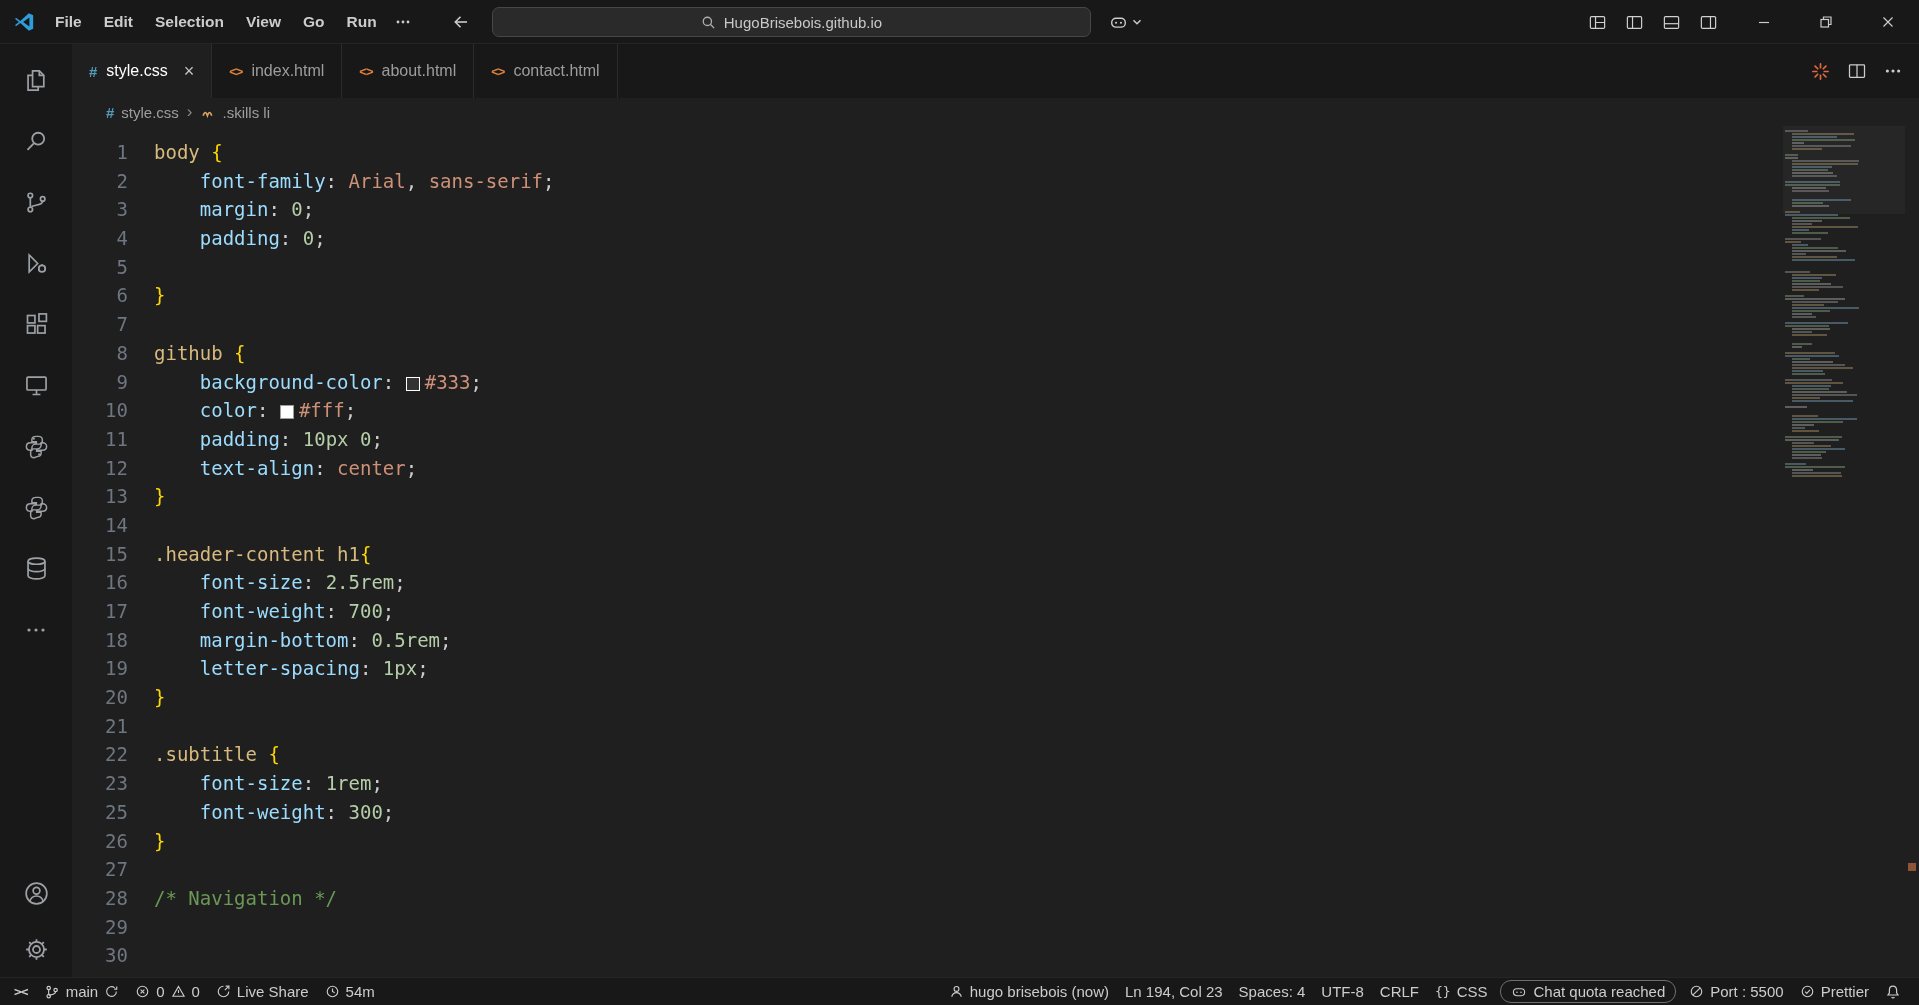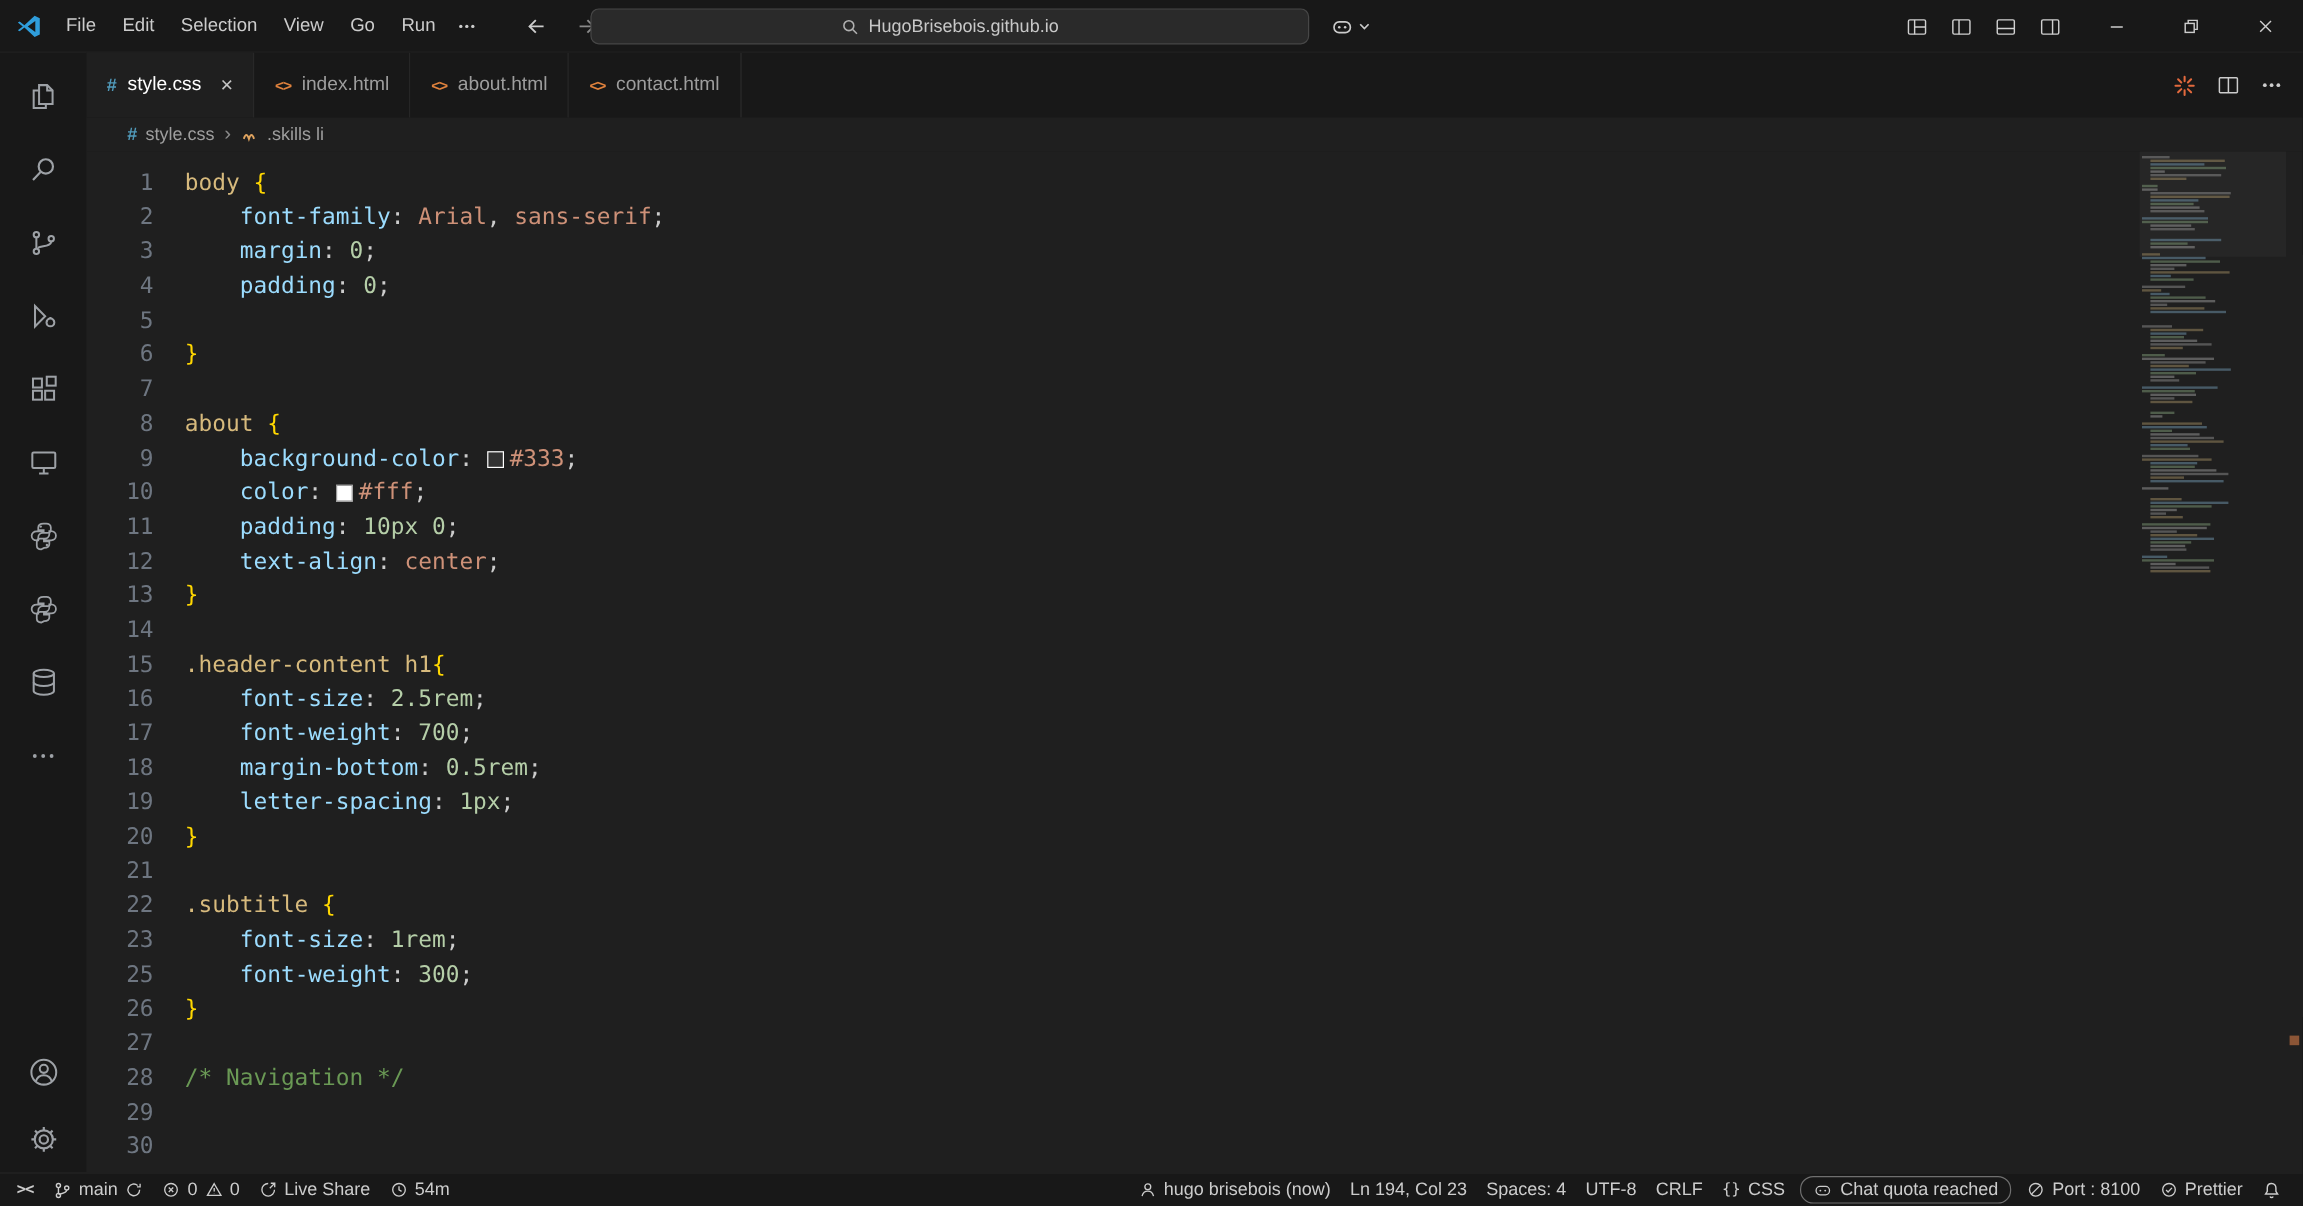--- a/index.html
+++ b/index.html
@@ -5,21 +5,21 @@
 <style>
   html,body{margin:0;padding:0;background:#0d0d0d;}
   .window{width:1919px;height:1005px;position:relative;background:#1f1f1f;
     font-family:"Liberation Sans",sans-serif;color:#ccc;overflow:hidden;}
   svg{display:block;}
 
   
   .titlebar{position:absolute;left:0;top:0;width:100%;height:44px;background:#181818;
     border-bottom:1px solid #252525;box-sizing:border-box;display:flex;align-items:center;}
   .logo{margin:0 9px 0 13px;display:flex;}
-  .menus{display:flex;align-items:flex-start;}
+  .menus{display:flex;align-items:flex-start;font-weight:bold;}
   .menu-item{padding:0 11px;height:29px;line-height:29px;border-radius:6px;font-size:15.5px;color:#cccccc;}
   .menu-overflow{width:30px;height:29px;display:flex;align-items:center;justify-content:center;color:#cccccc;}
   .nav-arrows{margin-left:28px;display:flex;gap:12px;}
   .nav-btn{width:30px;height:30px;display:flex;align-items:center;justify-content:center;color:#cccccc;}
   .nav-btn.fwd{color:#8a8a8a;}
   .cmdcenter{position:absolute;left:492px;top:7px;width:599px;height:30px;background:#2a2a2a;
     border:1px solid #474747;border-radius:7px;box-sizing:border-box;display:flex;align-items:center;
     justify-content:center;gap:8px;color:#c8c8c8;font-size:15px;}
   .copilot-btn{position:absolute;left:1103px;top:8px;height:28px;display:flex;align-items:center;gap:4px;padding:0 6px;color:#cccccc;}
   .layout-group{position:absolute;right:196px;top:0;height:44px;display:flex;align-items:center;gap:7px;}
@@ -362,21 +362,21 @@
             <div class="row">
               <div class="ln">6</div>
               <div class="cl"><span class="tk-br">}</span></div>
             </div>
             <div class="row">
               <div class="ln">7</div>
               <div class="cl"></div>
             </div>
             <div class="row">
               <div class="ln">8</div>
-              <div class="cl"><span class="tk-sel">about</span><span class="tk-pl"> </span><span class="tk-br">{</span></div>
+              <div class="cl"><span class="tk-sel">github</span><span class="tk-pl"> </span><span class="tk-br">{</span></div>
             </div>
             <div class="row">
               <div class="ln">9</div>
               <div class="cl"><span class="tk-pl">    </span><span class="tk-prop">background-color</span><span class="tk-pun">:</span><span class="tk-pl"> </span><span class="swatch" style="background: rgb(51, 51, 51); border-color: rgb(255, 255, 255);"></span><span class="tk-str">#333</span><span class="tk-pun">;</span></div>
             </div>
             <div class="row">
               <div class="ln">10</div>
               <div class="cl"><span class="tk-pl">    </span><span class="tk-prop">color</span><span class="tk-pun">:</span><span class="tk-pl"> </span><span class="swatch" style="background: rgb(255, 255, 255); border-color: rgb(157, 157, 157);"></span><span class="tk-str">#fff</span><span class="tk-pun">;</span></div>
             </div>
             <div class="row">
@@ -659,21 +659,21 @@
         </span>
         <span>Chat quota reached</span>
       </span>
       <span class="sb-item">
         <span>
           <svg width="15" height="15" viewBox="0 0 16 16" fill="none" stroke="currentColor" stroke-width="1.2">
               <circle cx="8" cy="8" r="5.6"></circle>
               <path d="M4.3 11.7 11.7 4.3"></path>
             </svg>
         </span>
-        <span>Port : 8100</span>
+        <span>Port : 5500</span>
       </span>
       <span class="sb-item">
         <span>
           <svg width="15" height="15" viewBox="0 0 16 16" fill="none" stroke="currentColor" stroke-width="1.2">
               <circle cx="8" cy="8" r="5.6"></circle>
               <path d="M5.4 8.2 7.2 10l3.4-3.7"></path>
             </svg>
         </span>
         <span>Prettier</span>
       </span>

